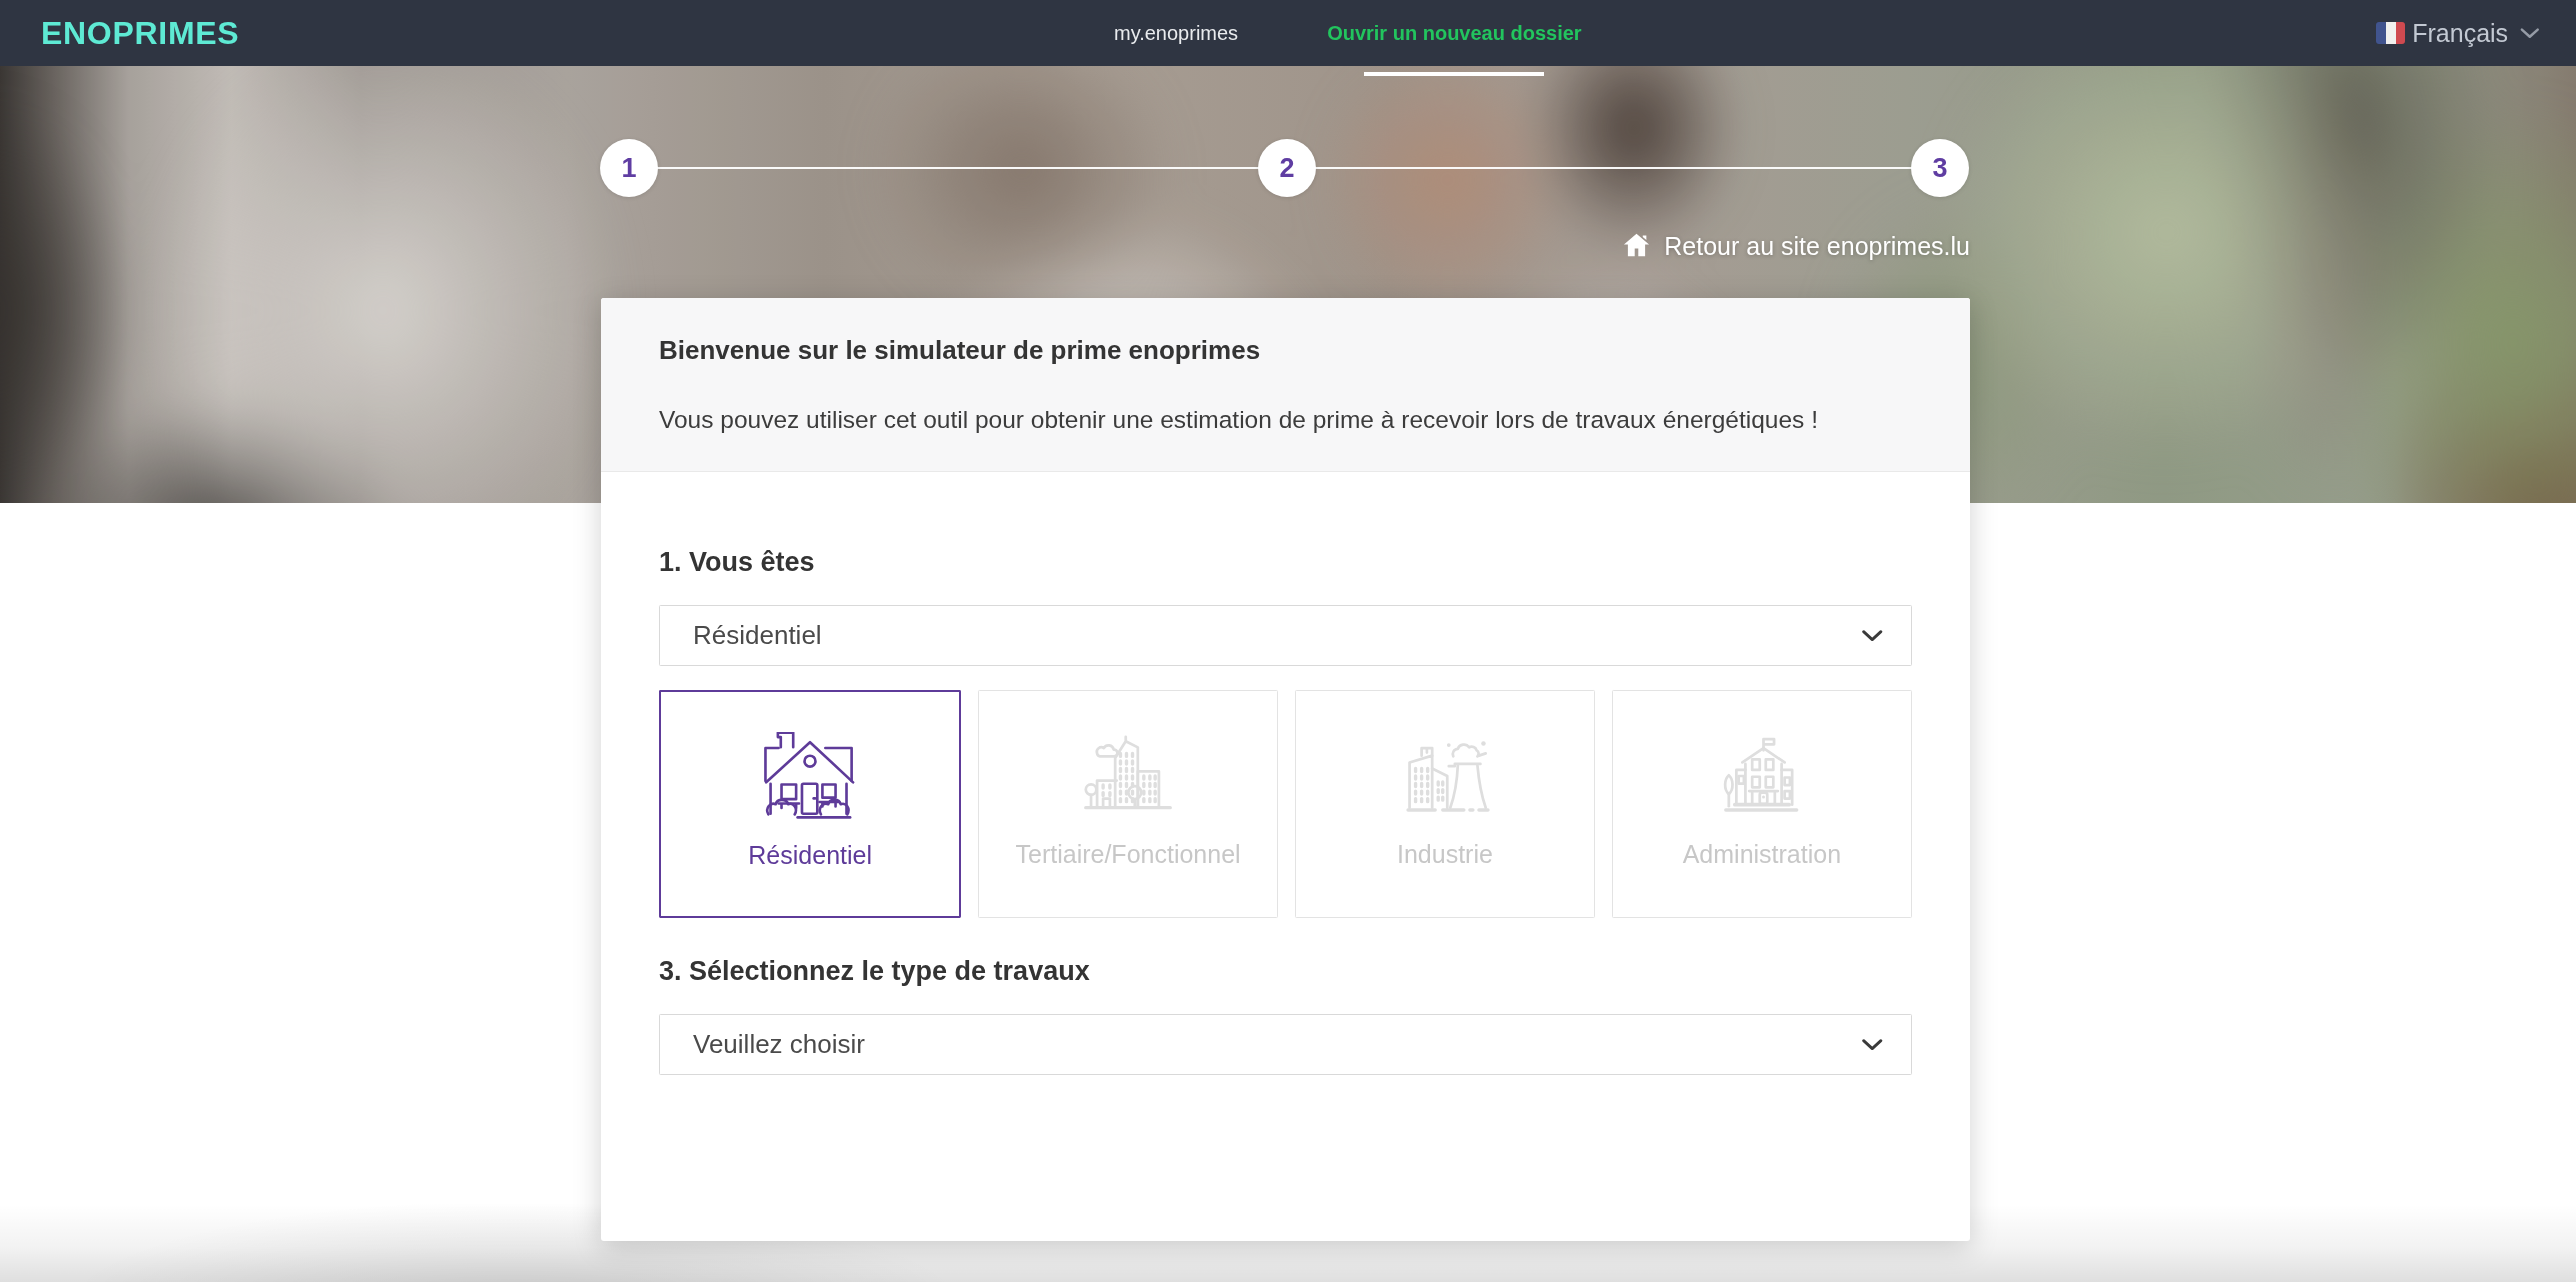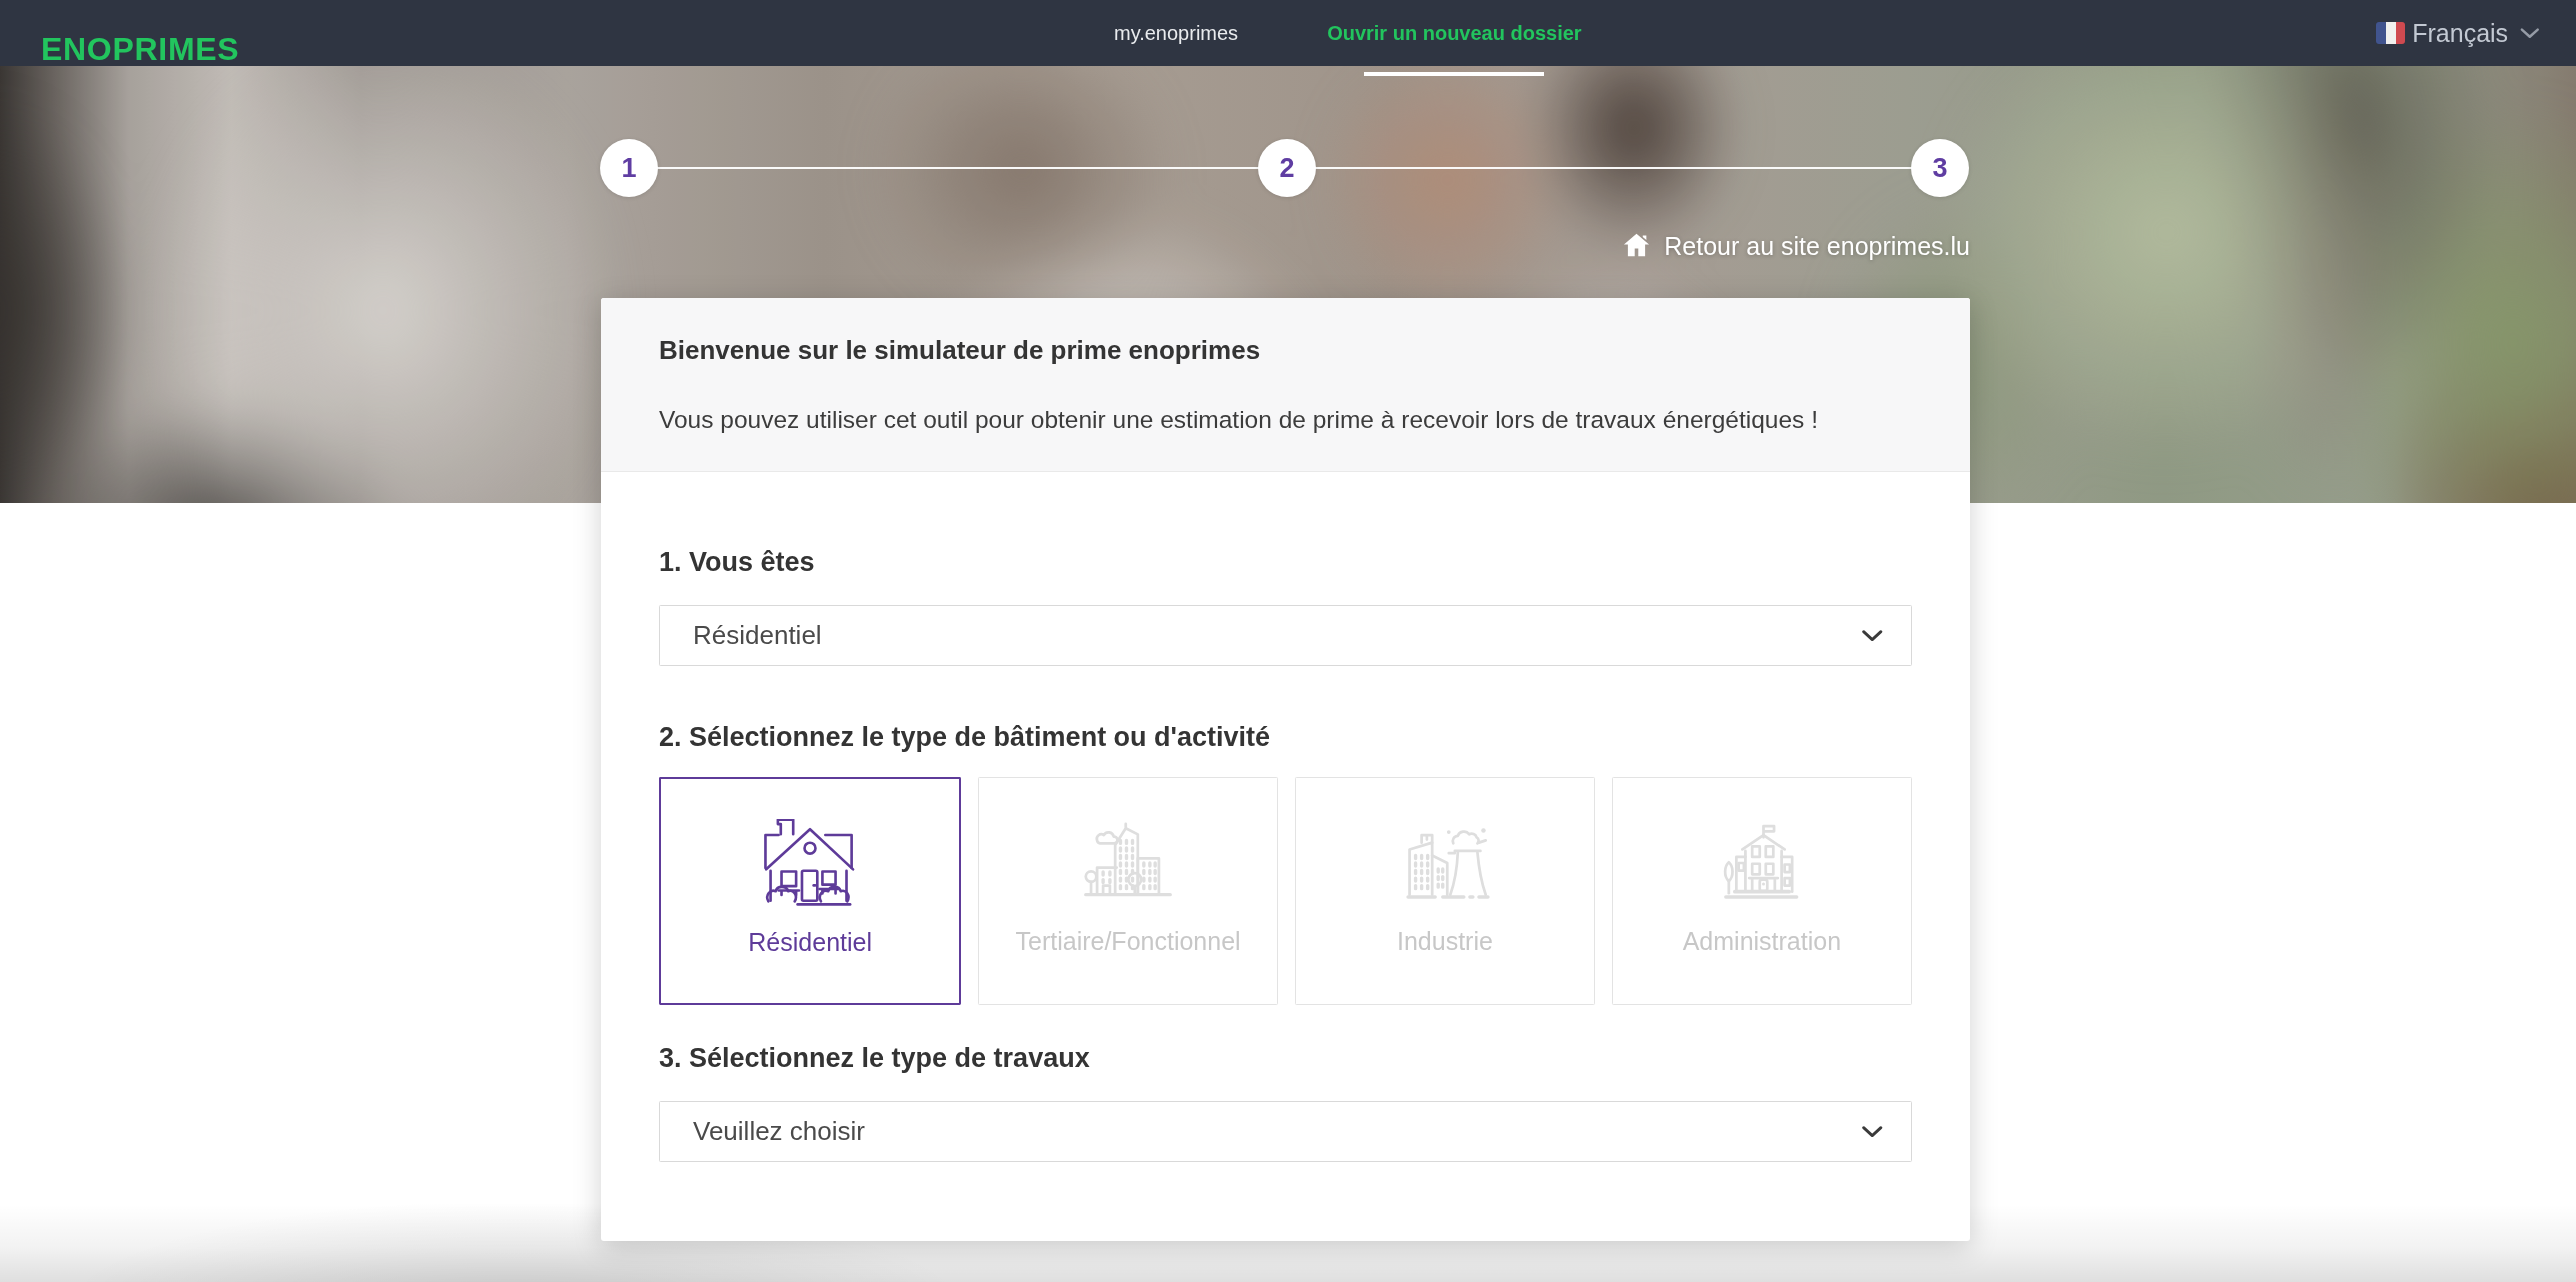--- a/index.html
+++ b/index.html
@@ -1,20 +1,20 @@
 <!DOCTYPE html>
 <html style="font-size:11.5px"><head>
 <meta charset="utf-8">
 <style>
   html,body{margin:0;padding:0;overflow:hidden;background:#fff;}
   body{width:2576px;height:1283px;position:relative;font-family:"Liberation Sans",sans-serif;-webkit-font-smoothing:antialiased;}
 
   
   .navbar{position:absolute;top:0;left:0;width:2576px;height:66px;background:#2f3542;z-index:10;display:flex;align-items:center;}
-  .brand{position:absolute;left:41px;top:0;height:66px;display:flex;align-items:center;color:#22c55e;font-size:32px;font-weight:600;letter-spacing:0.7px;cursor:pointer;margin-top:16px;}
+  .brand{position:absolute;left:41px;top:0;height:66px;display:flex;align-items:center;color:#5eead4;font-size:32px;font-weight:600;letter-spacing:0.7px;cursor:pointer;}
   .nav-center{position:absolute;left:1114px;top:0;height:66px;display:flex;align-items:center;gap:89px;}
   .nav-link{position:relative;height:85px;display:flex;align-items:center;color:#e9ebee;font-size:20px;cursor:pointer;text-decoration:none;}
   .nav-link.active{color:#22c55e;font-weight:700;}
   .nav-link.active .underline{position:absolute;bottom:0;left:50%;transform:translateX(-50%);width:180px;height:3.6px;background:#fff;}
   .lang{position:absolute;right:35px;top:0;height:66px;display:flex;align-items:center;gap:7px;cursor:pointer;}
   .lang-label{color:#c3c9d3;font-size:25px;}
   .flag{width:29px;height:21.6px;border-radius:2.9px;overflow:hidden;display:flex;box-shadow:inset 0 0 4.3px rgba(0,0,0,.35);}
   .flag i{flex:1;}
   .flag .b{background:#41548e;}
   .flag .w{background:#f1f1ef;}
@@ -143,21 +143,20 @@
         <span class="select-value">Résidentiel</span>
         <span class="select-caret">
           <svg width="24.5" height="16" viewBox="0 0 34 22">
               <polyline points="5,5 17,16 29,5" fill="none" stroke="#3a3a3a" stroke-width="4" stroke-linecap="round" stroke-linejoin="round"></polyline>
             </svg>
         </span>
       </div>
     </section>
 
     <section class="q q2">
-      <h2 class="q-label">2. Sélectionnez le type de bâtiment ou d'activité</h2>
       <div class="tiles">
 
         <div class="tile selected">
           <span class="tile-icon">
             <svg width="92" height="89" viewBox="0 0 126 120">
               <path d="M23 20 V6 H19 V0 H40 V20"></path>
               <path d="M2 21 H20 M84 21 H120 M2 21 V66 M120 21 V66"></path>
               <path d="M3 68 L63 13 L122 68"></path>
               <circle cx="63" cy="39" r="7.5"></circle>
               <path d="M9 70 V111 M113 70 V111"></path>

